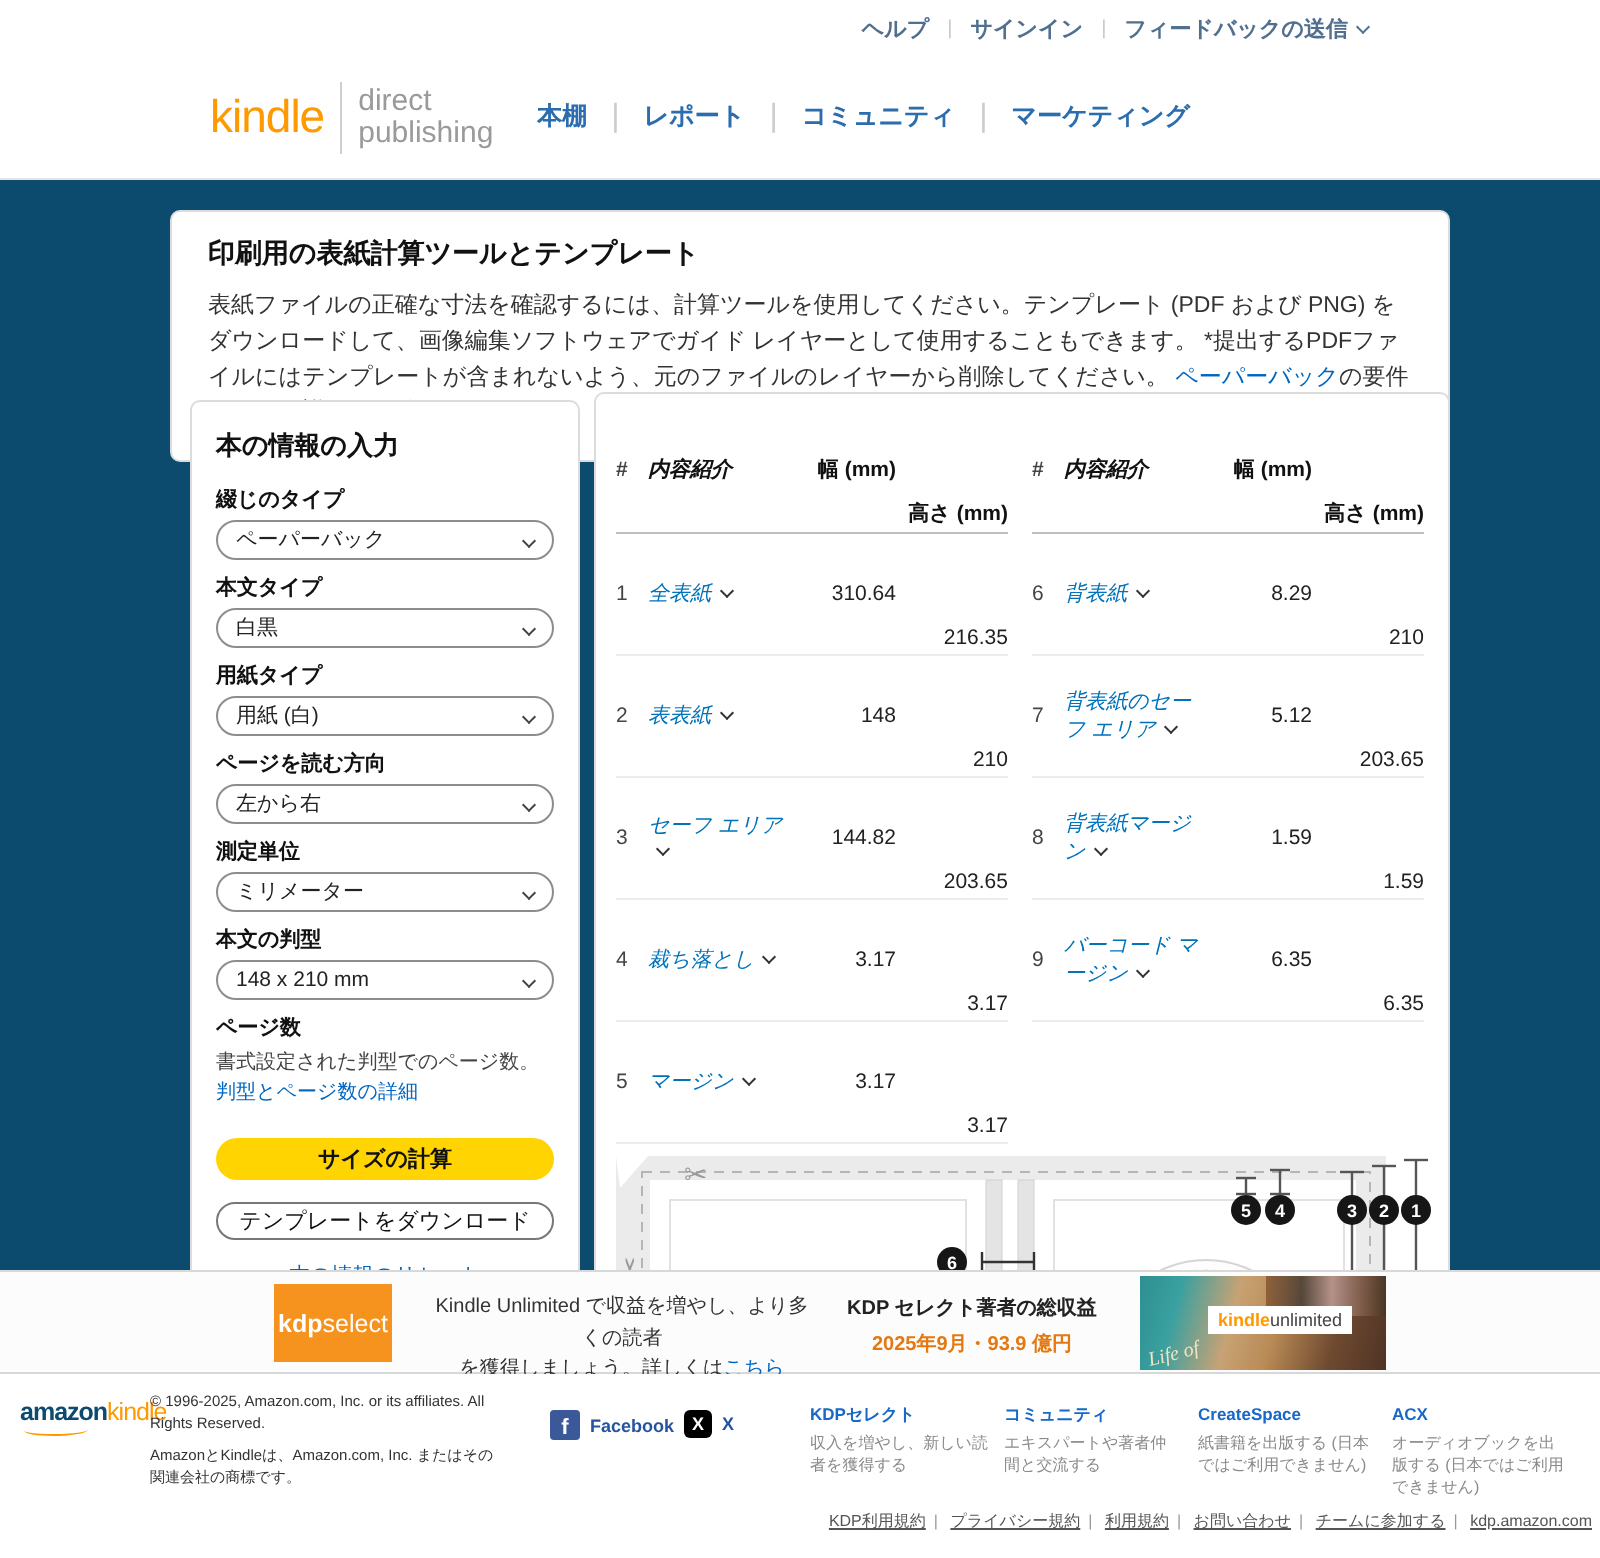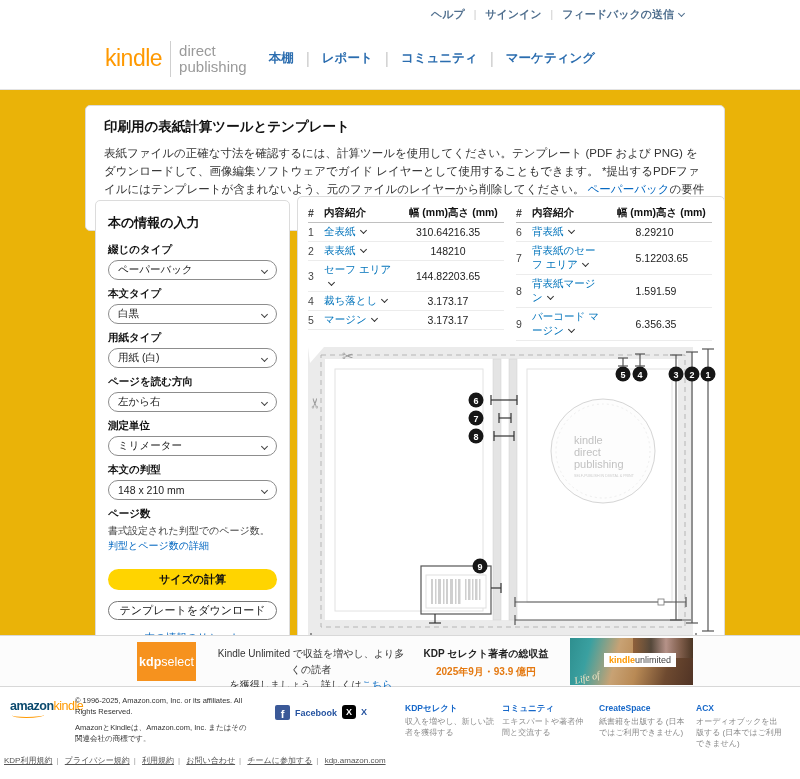--- a/index.html
+++ b/index.html
@@ -23,21 +23,21 @@
             display:flex; align-items:center; border-bottom:1px solid #e3e3e3; }
   .logo { margin-left:105px; display:flex; align-items:center; }
   .logo-kindle { color:#ff9900; font-size:23px; letter-spacing:-0.5px; }
   .logo-div { width:1px; height:36px; background:#cfcfcf; margin:0 8px; }
   .logo-direct { color:#9a9a9a; font-size:15px; line-height:1.02; }
   .nav-links { margin-left:22px; display:flex; align-items:center; }
   .nav-links a { font-size:12.5px; font-weight:bold; color:#2b6daf; }
   .nav-links .sep { color:#ccc; margin:0 12px; }
 
   
-  .page { position:absolute; top:90px; left:0; width:800px; height:545px; background:#eab308; }
+  .page { position:absolute; top:90px; left:0; width:800px; height:545px; background:#0c4a6e; }
   .card { background:#fff; border:1px solid #dcdcdc; border-radius:5px; }
   .intro-card { position:absolute; left:85px; top:15px; width:640px; padding:12px 18px 14px; }
   .intro-card h1 { font-size:13.5px; color:#111; margin-bottom:9px; }
   .intro-card p { font-size:11.5px; line-height:1.55; color:#333; }
   .intro-card a { color:#0066c0; }
 
   
   .form-card { position:absolute; left:95px; top:110px; width:195px; padding:13px 12px 14px; }
   .form-card h2 { font-size:13px; color:#111; margin-bottom:11px; }
   .f-label { font-size:10.5px; font-weight:bold; color:#111; margin-bottom:3px; }
@@ -54,26 +54,26 @@
   .btn-outline { height:19px; margin-top:11px; background:#fff; border:1px solid #777; color:#111; }
   .reset { display:block; text-align:center; margin-top:11px; font-size:10.5px; color:#0066c0; }
 
   
   .right-card { position:absolute; left:297px; top:106px; width:428px; padding:7px 10px 8px; }
   .tables { display:flex; gap:12px; }
   .dimtable { width:196px; }
   .trow { display:flex; align-items:center; border-bottom:1px solid #ececec; padding:2px 0; font-size:10.5px; min-height:16px; }
   .thead { font-weight:bold; color:#111; border-bottom:1px solid #c0c0c0; }
   .c-num { width:16px; color:#444; }
-  .c-name { flex:1; }
+  .c-name { flex:1;font-style:italic; }
   .c-name a { color:#0073bb; }
   .c-name .chev { color:#333; }
   .thead .c-name { color:#111; }
   .c-w { width:50px; text-align:right; color:#222; }
-  .c-h { width:56px; text-align:left; color:#222; }
+  .c-h { width:56px; text-align:right; color:#222;margin-top:44px; }
   .thead .c-w, .thead .c-h { color:#111; }
 
   .diagram-wrap { margin-top:4px; }
   .diag-caption { display:flex; align-items:center; gap:7px; margin:2px 0 0 3px; }
   .info-dot { width:12px; height:12px; border-radius:50%; background:#1a73c8; color:#fff;
               font-size:9px; font-weight:bold; font-family:"Liberation Serif", serif;
               display:flex; align-items:center; justify-content:center; }
   .diag-caption span.txt { font-size:10px; color:#333; }
 
   
@@ -111,21 +111,21 @@
   .xx { left:342px; }
   .fb-ic { width:15px; height:15px; background:#3b5998; border-radius:2px; color:#fff; font-weight:bold;
            font-size:11px; display:flex; align-items:flex-end; justify-content:center; }
   .x-ic { width:14px; height:14px; background:#000; border-radius:3px; color:#fff; font-weight:bold;
           font-size:9px; display:flex; align-items:center; justify-content:center; }
   .social .lbl { font-size:9px; font-weight:bold; color:#2553a0; }
   .foot-cols { position:absolute; left:405px; top:10px; display:flex; }
   .foot-col { width:97px; padding-right:8px; }
   .foot-col .t { font-size:8.5px; font-weight:bold; color:#1768c9; }
   .foot-col .d { font-size:8px; color:#8a8a8a; line-height:1.35; margin-top:2px; }
-  .foot-links { position:absolute; top:68px; left:0; width:800px; text-align:left; font-size:8px; color:#999; }
+  .foot-links { position:absolute; top:68px; left:0; width:800px; text-align:right; font-size:8px; color:#999; }
   .foot-links a { color:#555; text-decoration:underline; margin:0 4px; }
 </style>
 </head>
 <body>
 
 <div class="topbar">
   <a href="#">ヘルプ</a>
   <span class="sep">|</span>
   <a href="#">サインイン</a>
   <span class="sep">|</span>

